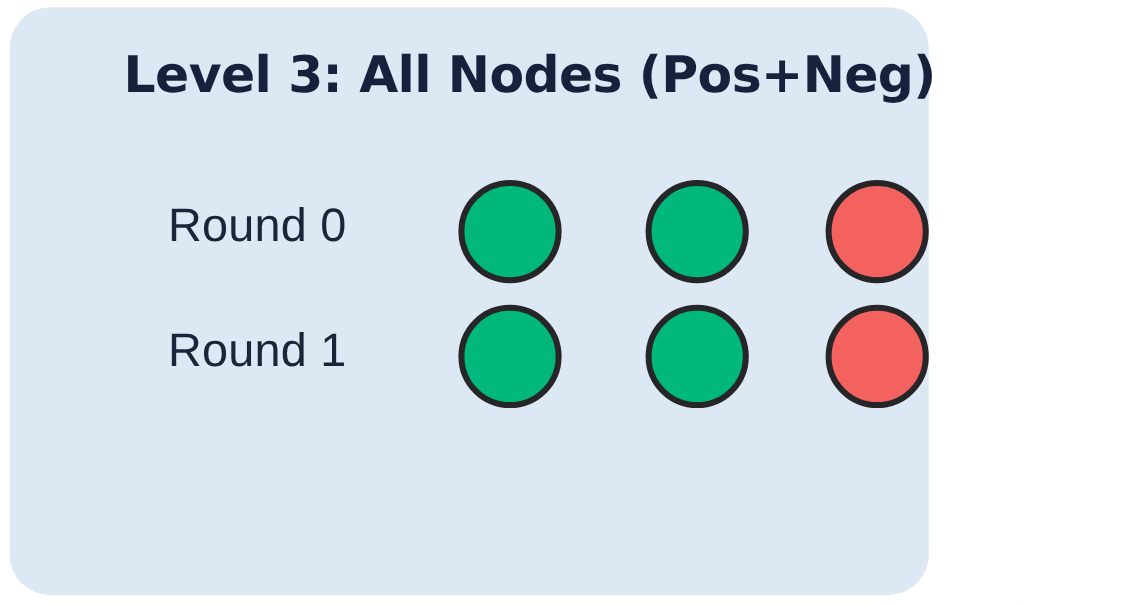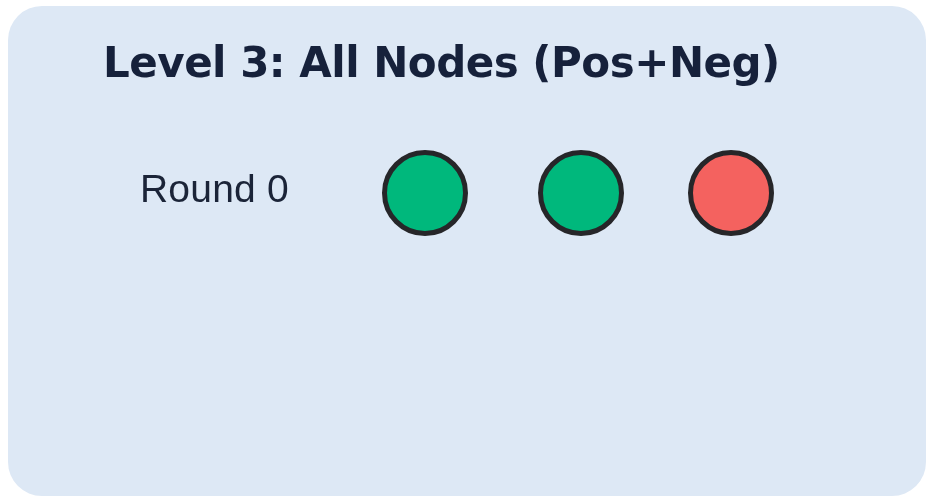--- a/index.html
+++ b/index.html
@@ -11,21 +11,21 @@
     width: 934px;
     height: 503px;
     overflow: hidden;
     font-family: "DejaVu Sans", sans-serif;
   }
 
   #panel {
     position: absolute;
     left: 8px;
     top: 6px;
-    width: 918px;
+    width: 766px;
     height: 490px;
     background: #dde8f5;
     border-radius: 34px;
     box-sizing: border-box;
   }
 
   #title {
     position: absolute;
     left: 95px;
     top: 36px;
@@ -97,15 +97,23 @@
 
   <div id="grid">
       <div class="row">
         <div class="row-label">Round 0</div>
         <div class="cells">
           <div class="node c0 pos"></div>
           <div class="node c1 pos"></div>
           <div class="node c2 neg"></div>
         </div>
       </div>
+      <div class="row">
+        <div class="row-label">Round 1</div>
+        <div class="cells">
+          <div class="node c0 pos"></div>
+          <div class="node c1 pos"></div>
+          <div class="node c2 neg"></div>
+        </div>
+      </div>
     </div>
 
 </div>
 
 </body></html>

